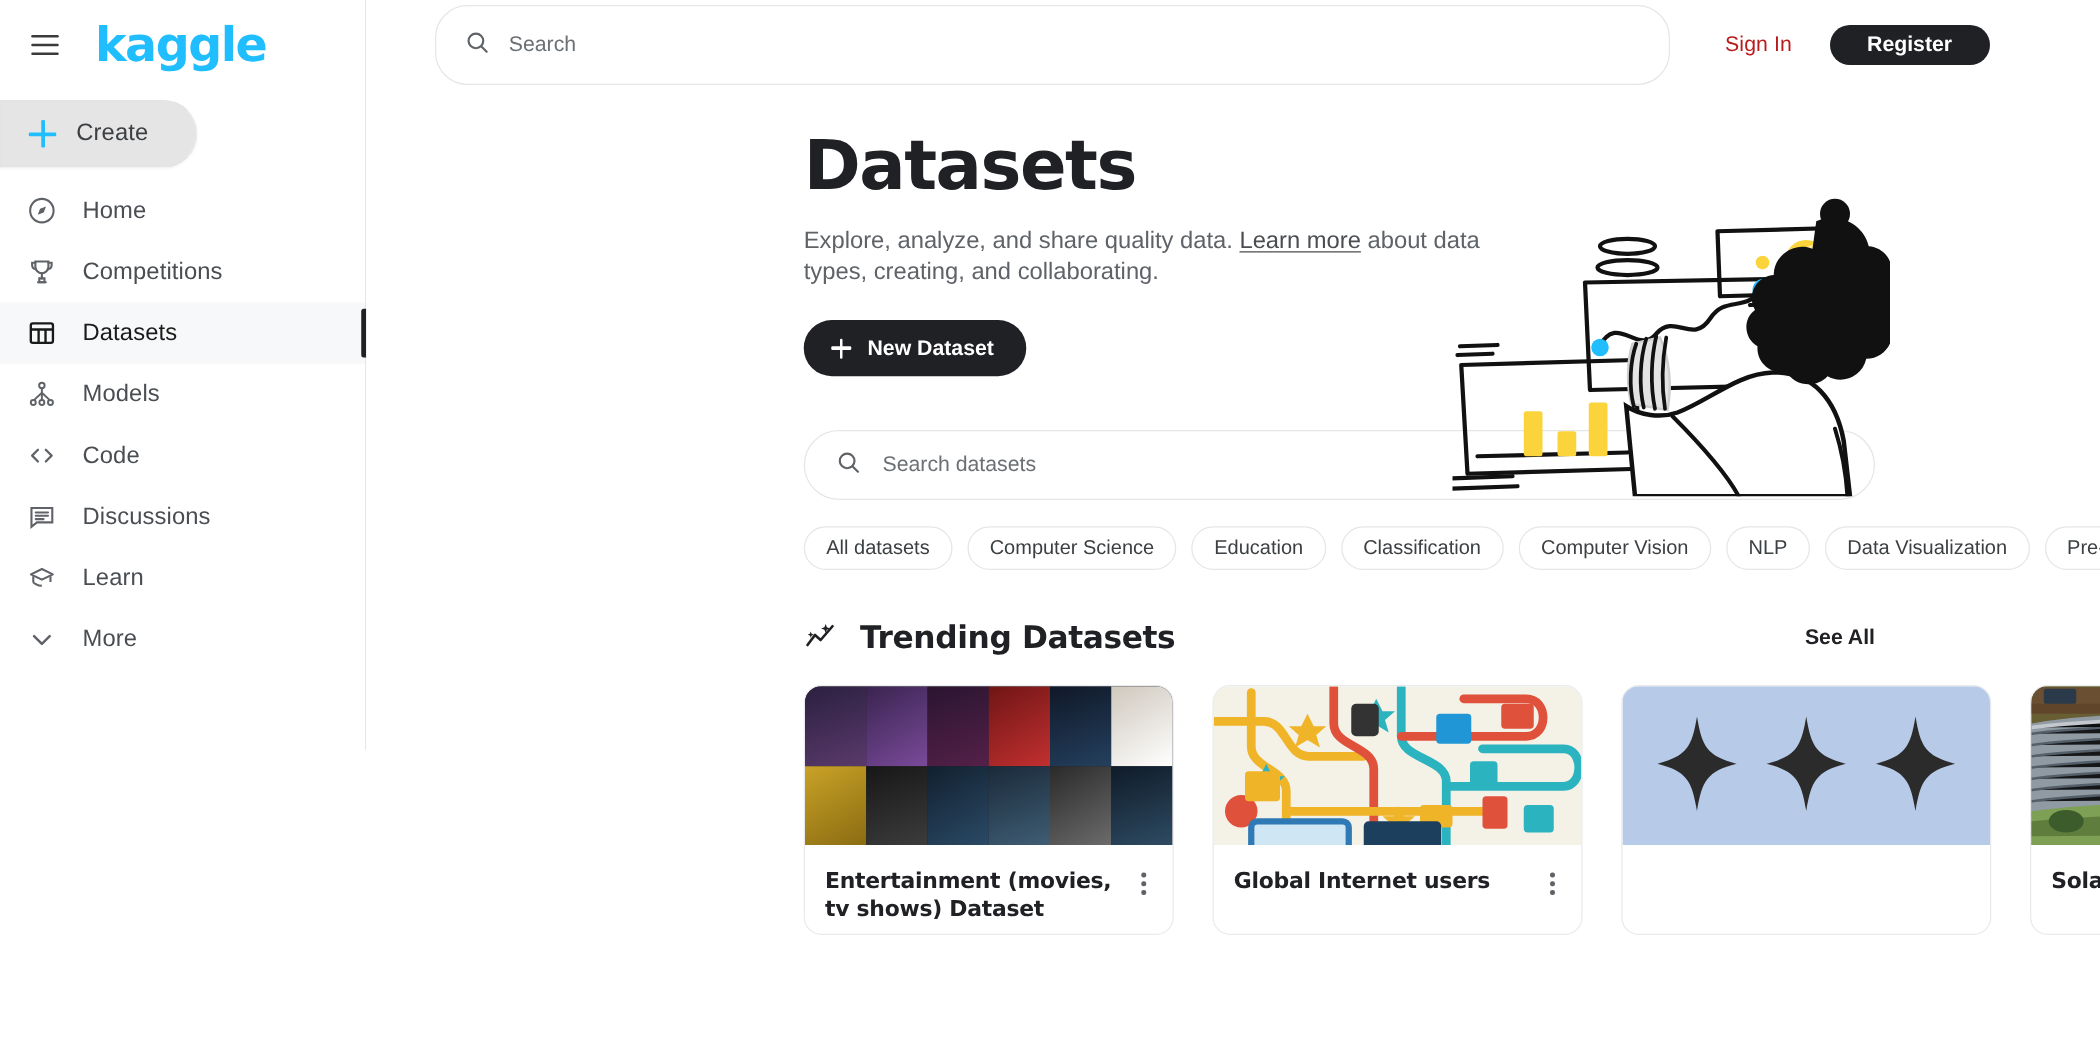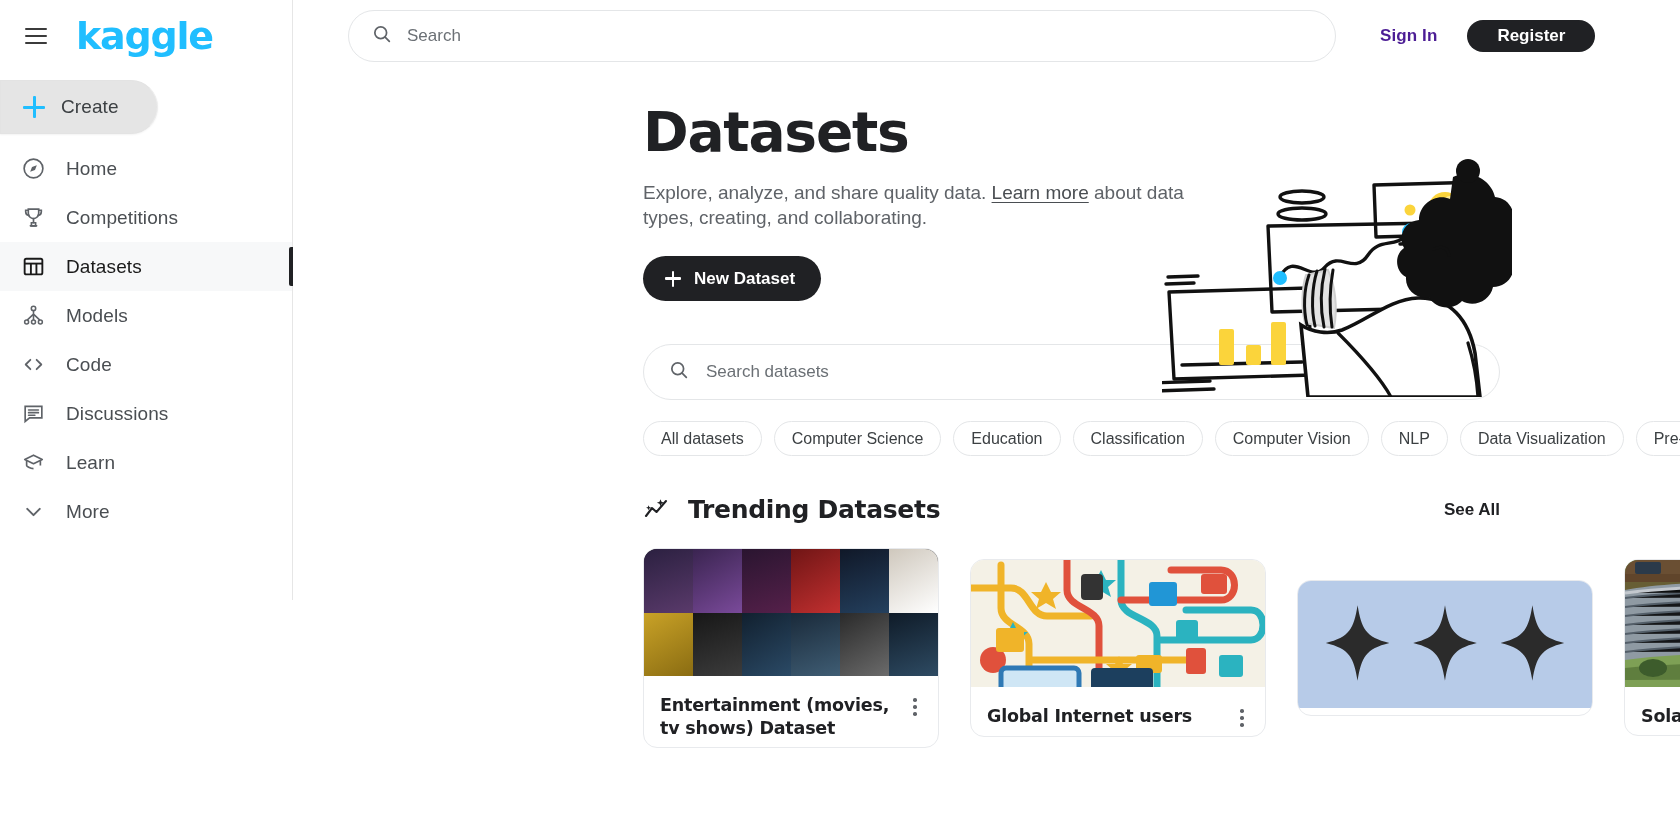--- a/index.html
+++ b/index.html
@@ -69,33 +69,33 @@
   .nicon svg { display:block; }
 
   
   .main { flex:1 1 auto; height:840px; overflow:hidden; position:relative; background:#fff; }
 
   .topbar {
     height: 72px; display:flex; align-items:center;
     padding: 0 30px 0 55px; gap: 0;
   }
   .top-search {
-    flex: 0 0 988px; height: 52px;
+    flex: 0 0 988px; height: 64px;
     border: 1px solid #e4e6e8; border-radius: 26px;
     display:flex; align-items:center; gap:14px;
     padding: 0 22px; background:#fff;
   }
   .top-search .sicon { flex:0 0 22px; }
   .top-search input {
     border:none; outline:none; font-size:17px; color:#3c4043;
     font-family:"Liberation Sans", sans-serif; width:100%; background:transparent;
   }
   .top-search input::placeholder { color:#6b7075; }
   .signin {
-    margin-left: 44px; font-size:17px; font-weight:700; color:#4c1d95;
+    margin-left: 44px; font-size:17px; font-weight:400; color:#b91c1c;
     cursor:pointer; letter-spacing:.1px;
   }
   .register {
     margin-left: 30px; height:32px; padding:0 30px;
     background:#202124; color:#fff; border-radius:22px;
     font-size:17px; font-weight:700; display:flex; align-items:center;
     cursor:pointer; border:none; font-family:"Liberation Sans", sans-serif;
   }
 
   
@@ -146,21 +146,21 @@
 
   
   .trending-head {
     display:flex; align-items:center; padding: 39px 180px 0 350px; gap:0;
   }
   .trend-icon { width:28px; height:28px; flex:0 0 28px; margin-right:17px; }
   .trending-head h2 { font-size:25px; font-weight:700; color:#202124; letter-spacing:-.3px; font-family:"DejaVu Sans", sans-serif;}
   .see-all { margin-left:auto; font-size:17px; font-weight:700; color:#202124; cursor:pointer;text-align:center; }
 
   
-  .cards { display:flex; gap: 31px; padding: 24px 0 0 350px; align-items: center; }
+  .cards { display:flex; gap: 31px; padding: 24px 0 0 350px; }
   .card {
     width: 296px; flex:0 0 296px;
     border:1px solid #e8eaed; border-radius: 14px;
     overflow:hidden; background:#fff; cursor:pointer;
   }
   .thumb { height: 127px; width:100%; position:relative; overflow:hidden; }
   .card-body { padding: 18px 14px 0 16px; display:flex; align-items:flex-start; gap:8px; }
   .card-title {
     font-size:17.5px; font-weight:700; color:#202124; line-height:1.3;
     flex:1 1 auto; font-family:"DejaVu Sans", sans-serif; letter-spacing:-.2px;

